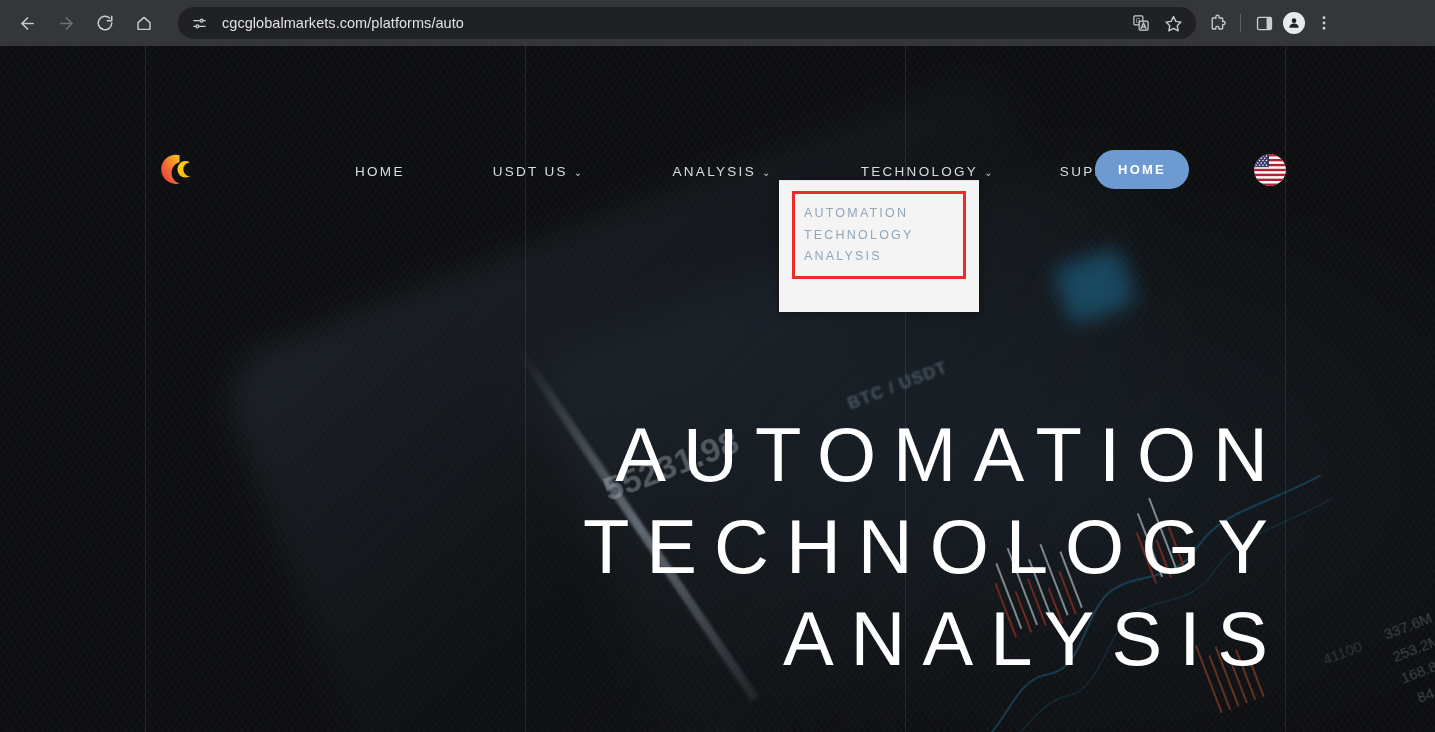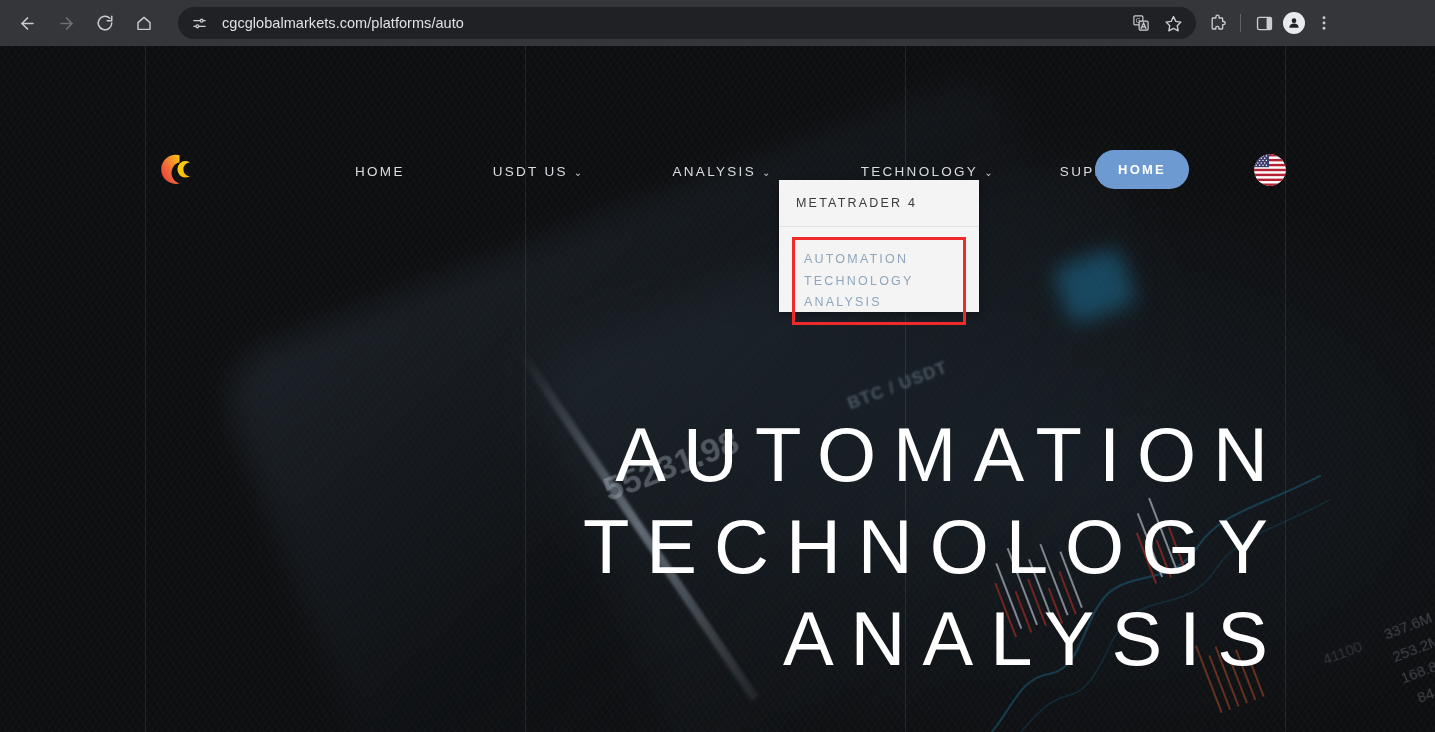--- a/index.html
+++ b/index.html
@@ -410,21 +410,20 @@
               <circle cx="5.6" cy="11.2" r=".75"></circle>
               <circle cx="9.0" cy="11.2" r=".75"></circle>
               <circle cx="12.4" cy="11.2" r=".75"></circle>
           </g>
         </g>
       </svg>
     </div>
   </div>
 
   <div class="dropdown">
-    <div class="dd-item">METATRADER 4</div>
     <div class="dd-sep"></div>
     <div class="dd-item-2">
       <span>AUTOMATION</span>
       <span>TECHNOLOGY</span>
       <span>ANALYSIS</span>
     </div>
   </div>
 
   <div class="hero">
     <h1 class="hero-title">

